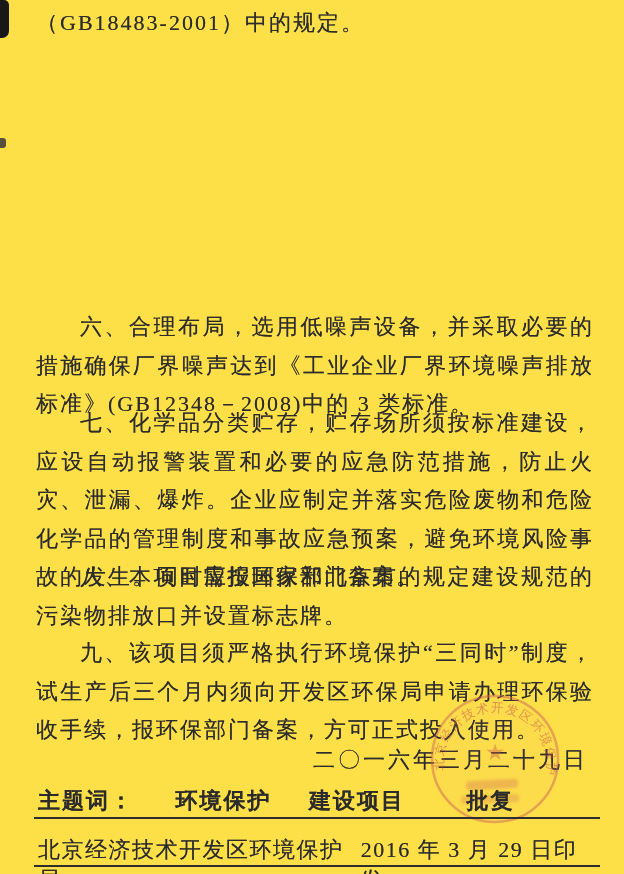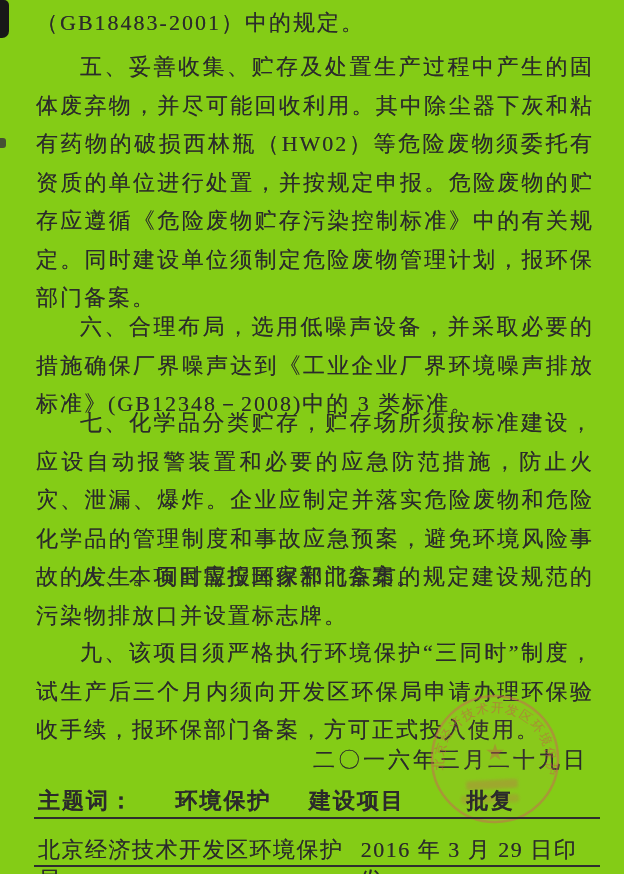--- a/index.html
+++ b/index.html
@@ -1,20 +1,20 @@
 <!DOCTYPE html>
 <html><head>
 <meta charset="utf-8">
 <style>
   html,body{margin:0;padding:0;background:#e8e8e6;}
   .page{
     position:relative;
     width:624px;height:874px;
     margin:0 auto;
-    background:#84cc16;
+    background:#fde047;
     overflow:hidden;
     font-family:"Liberation Serif","DejaVu Serif",serif;
     color:#2b2b2b;
   }
   
   .page .txt{ text-shadow:0 0 .5px rgba(45,45,45,.65); }
 
   
   .para{
     position:absolute;
@@ -101,21 +101,20 @@
 </head>
 <body>
 
 <div class="page">
 
   <div class="corner-blob"></div>
   <div class="edge-speck"></div>
 
   <p class="para txt p-intro">（GB18483-2001）中的规定。</p>
 
-  <p class="para txt indent p-5">五、妥善收集、贮存及处置生产过程中产生的固体废弃物，并尽可能回收利用。其中除尘器下灰和粘有药物的破损西林瓶（HW02）等危险废物须委托有资质的单位进行处置，并按规定申报。危险废物的贮存应遵循《危险废物贮存污染控制标准》中的有关规定。同时建设单位须制定危险废物管理计划，报环保部门备案。</p>
 
   <p class="para txt indent p-6">六、合理布局，选用低噪声设备，并采取必要的措施确保厂界噪声达到《工业企业厂界环境噪声排放标准》(GB12348－2008)中的 3 类标准。</p>
 
   <p class="para txt indent p-8">八、本项目需按国家和北京市的规定建设规范的污染物排放口并设置标志牌。</p>
 
   <p class="para txt indent p-7">七、化学品分类贮存，贮存场所须按标准建设，应设自动报警装置和必要的应急防范措施，防止火灾、泄漏、爆炸。企业应制定并落实危险废物和危险化学品的管理制度和事故应急预案，避免环境风险事故的发生。同时应报环保部门备案。</p>
 
   <p class="para txt indent p-9">九、该项目须严格执行环境保护“三同时”制度，试生产后三个月内须向开发区环保局申请办理环保验收手续，报环保部门备案，方可正式投入使用。</p>
 
   <div class="date-line txt">二〇一六年三月二十九日</div>

